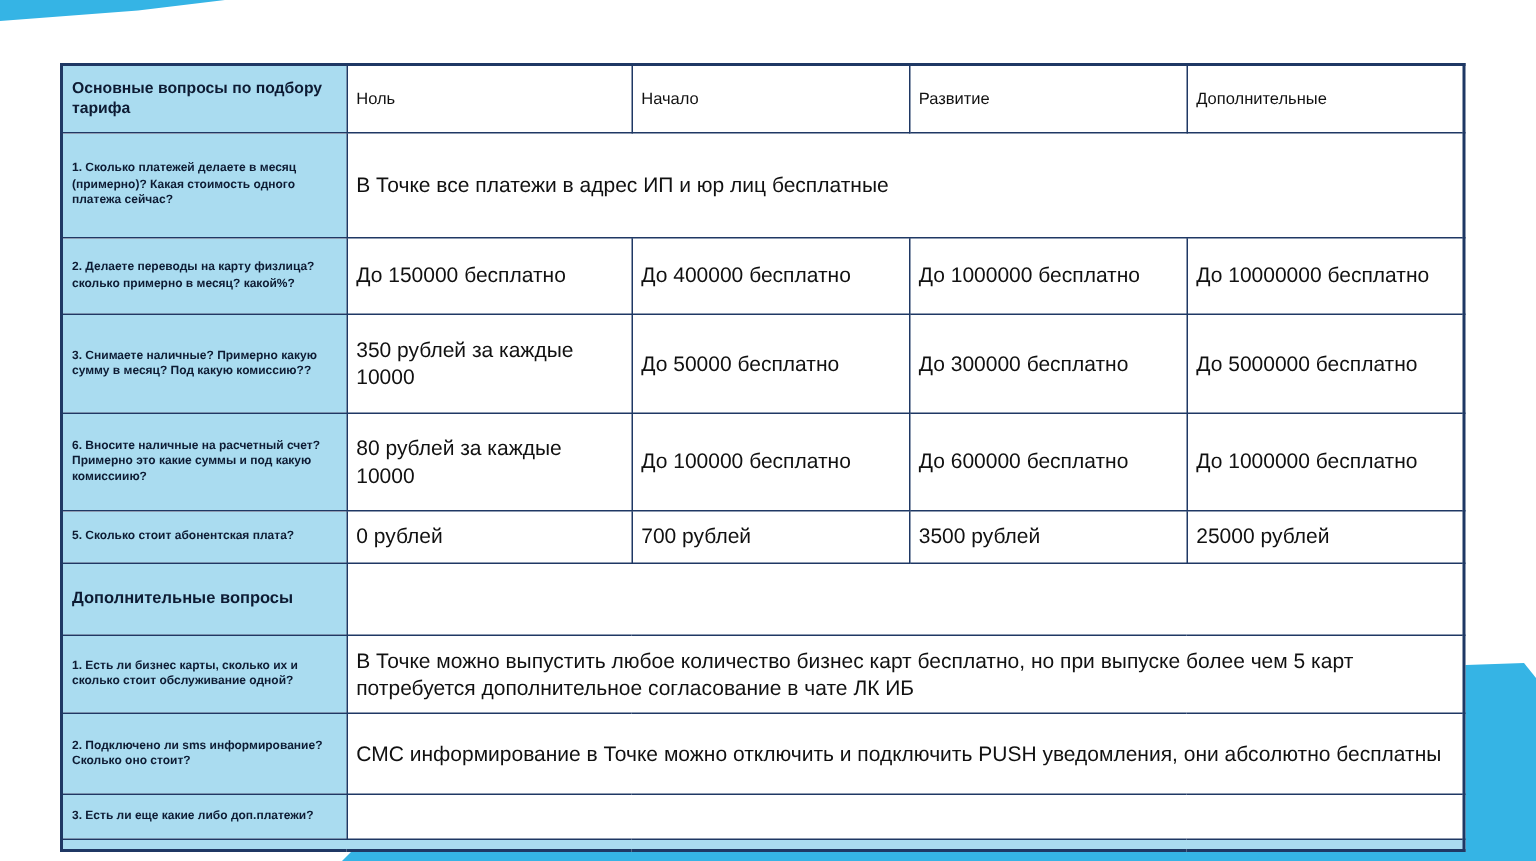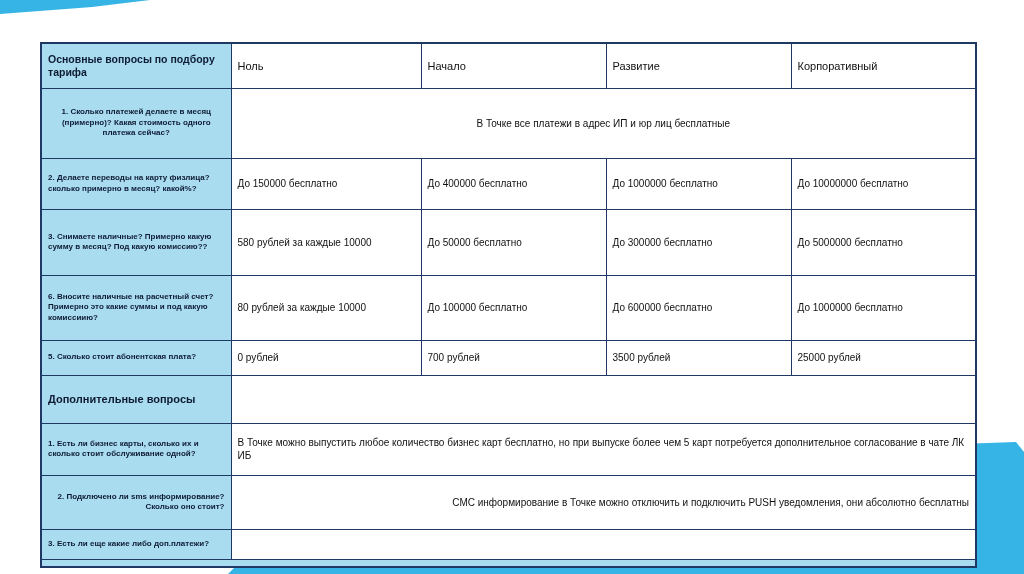--- a/index.html
+++ b/index.html
@@ -47,46 +47,46 @@
     line-height:1.25;
     color:#0d1b33;
   }
   td.col-head{
     font-size:11px;
     padding-left:8px;
     color:#111;
     background:#fff;
   }
   td.ans{
-    font-size:10px;
+    font-size:14px;
     line-height:1.3;
     color:#111;
     background:#fff;
     margin-top:32px;
   }
   td.sec-title{
     background:var(--cell-blue);
     font-weight:bold;
     font-size:11px;
     color:#0d1b33;
     margin-left:48px;
   }
   td.blue-row{
     background:var(--cell-blue);
     padding:0;
   }
   tr.r-head{height:45px;}
-  tr.r1{height:70px;text-align:center;}
+  tr.r1{height:70px;}
   tr.r2{height:51px;}
   tr.r3{height:66px;}
   tr.r4{height:65px;}
   tr.r5{height:35px;}
   tr.r-sec{height:48px;}
   tr.rd1{height:52px;}
-  tr.rd2{height:54px;text-align:right;}
+  tr.rd2{height:54px;}
   tr.rd3{height:30px;}
   tr.r-blue{height:8px;}
 </style>
 </head>
 <body>
 
 <svg class="decor" viewBox="0 0 1024 574" xmlns="http://www.w3.org/2000/svg">
   <polygon points="0,0 150,0 92,7 0,14"></polygon>
   <polygon points="228,574 241,561 852,561 865,574"></polygon>
   <polygon points="838,574 858,506 898,466 958,444 1016,442 1024,452 1024,574"></polygon>
@@ -99,39 +99,39 @@
       <col style="width:185px">
       <col style="width:185px">
       <col style="width:185px">
   </colgroup>
   <tbody>
     <tr class="r-head">
       <td class="title-cell">Основные вопросы по подбору тарифа</td>
       <td class="col-head">Ноль</td>
       <td class="col-head">Начало</td>
       <td class="col-head">Развитие</td>
-      <td class="col-head">Корпоративный</td>
+      <td class="col-head">Дополнительные</td>
     </tr>
 
     <tr class="r1">
       <td class="q">1. Сколько платежей делаете в месяц (примерно)? Какая стоимость одного платежа сейчас?</td>
       <td class="ans" colspan="4">В Точке все платежи в адрес ИП и юр лиц бесплатные</td>
     </tr>
 
     <tr class="r2">
       <td class="q">2. Делаете переводы на карту физлица? сколько примерно в месяц? какой%?</td>
       <td class="ans">До 150000 бесплатно</td>
       <td class="ans">До 400000 бесплатно</td>
       <td class="ans">До 1000000 бесплатно</td>
       <td class="ans">До 10000000 бесплатно</td>
     </tr>
 
     <tr class="r3">
       <td class="q">3. Снимаете наличные? Примерно какую сумму в месяц? Под какую комиссию??</td>
-      <td class="ans">580 рублей за каждые 10000</td>
+      <td class="ans">350 рублей за каждые 10000</td>
       <td class="ans">До 50000 бесплатно</td>
       <td class="ans">До 300000 бесплатно</td>
       <td class="ans">До 5000000 бесплатно</td>
     </tr>
 
     <tr class="r4">
       <td class="q">6. Вносите наличные на расчетный счет? Примерно это какие суммы и под какую комиссиию?</td>
       <td class="ans">80 рублей за каждые 10000</td>
       <td class="ans">До 100000 бесплатно</td>
       <td class="ans">До 600000 бесплатно</td>

